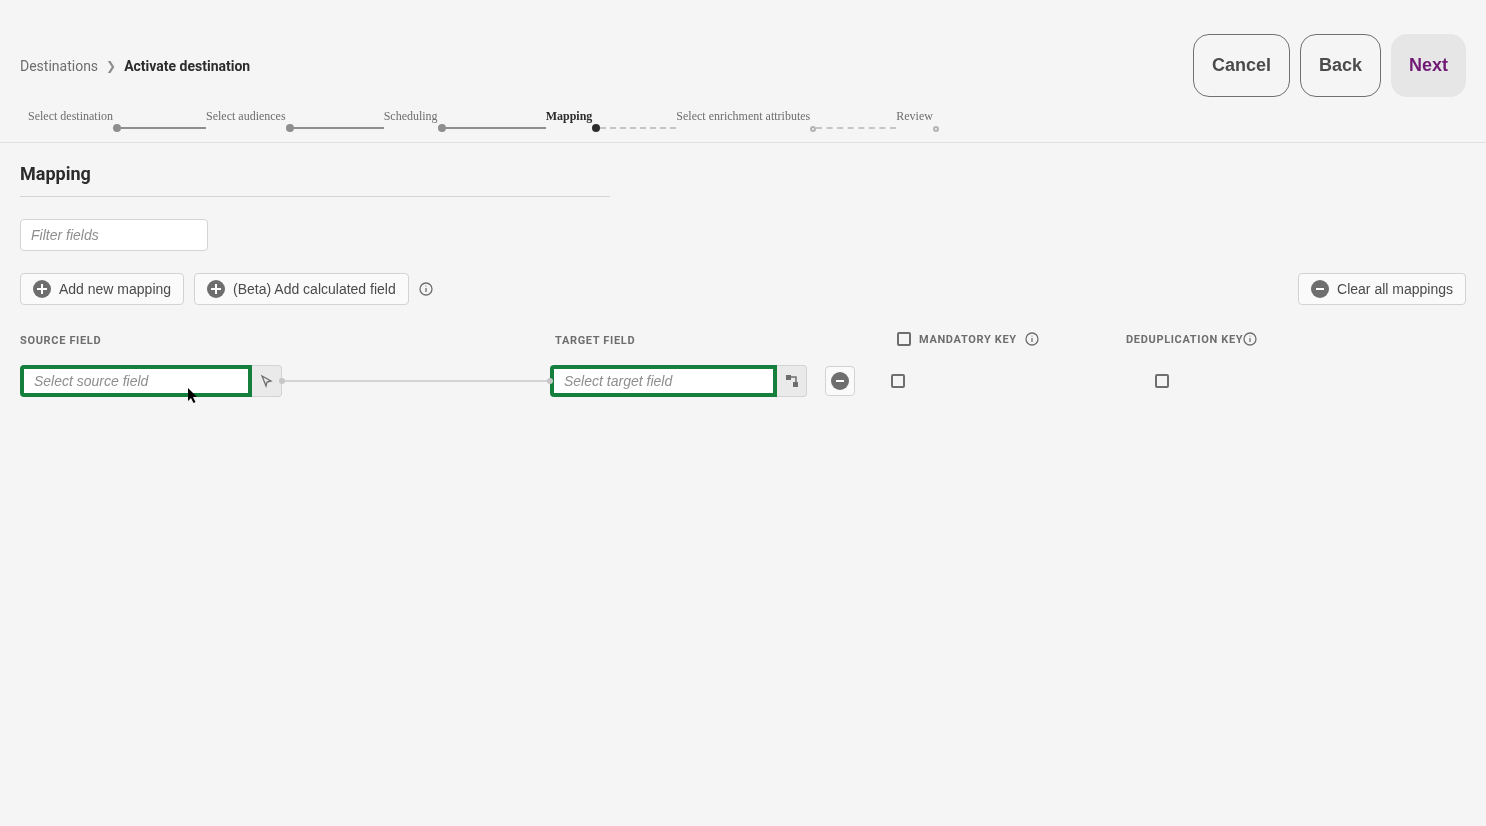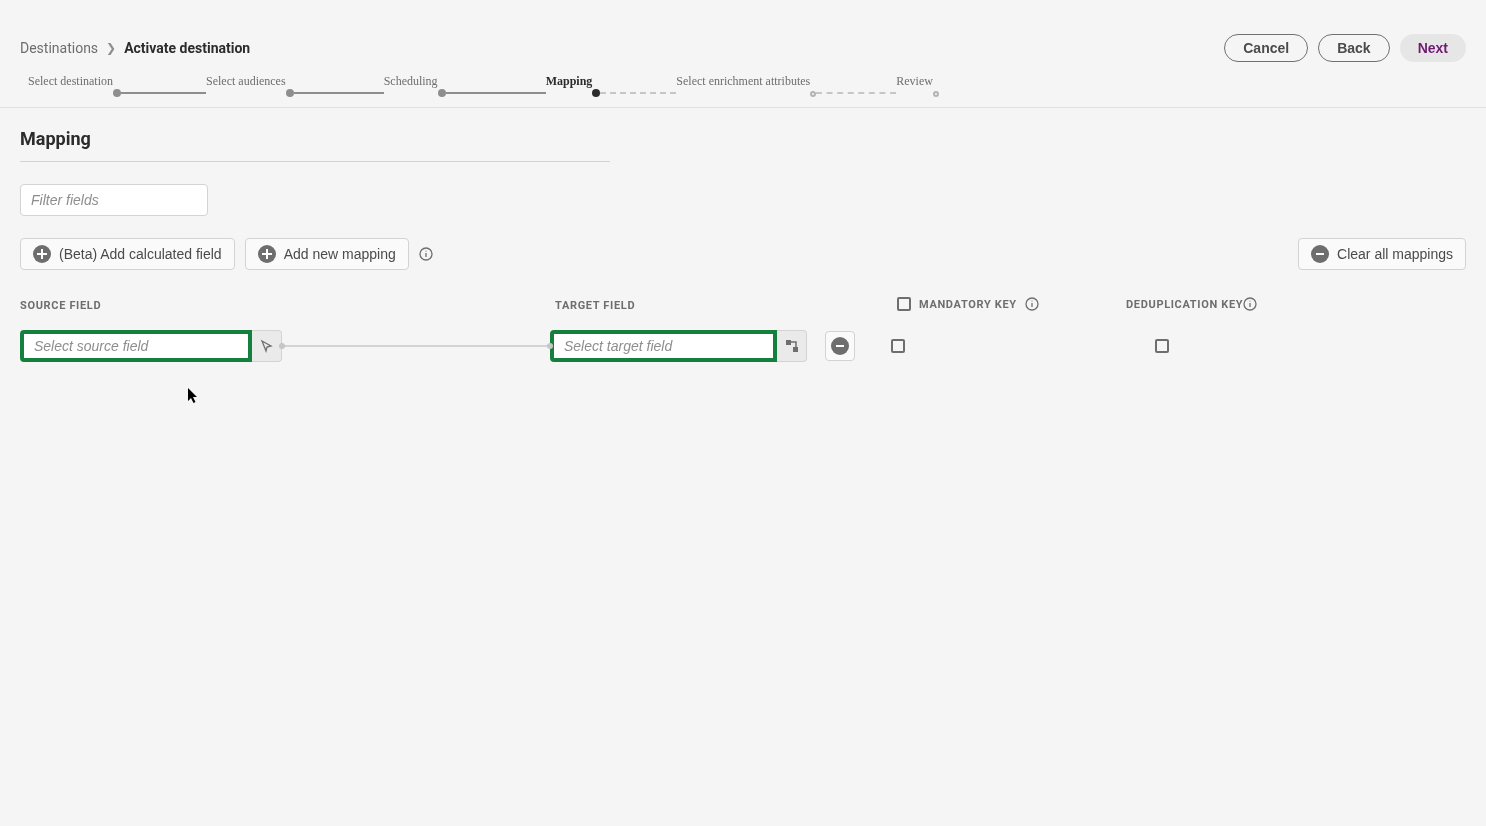--- a/index.html
+++ b/index.html
@@ -26,23 +26,23 @@
       display: flex;
       align-items: center;
       gap: 8px;
       font-size: 14px;
     }
     .breadcrumb .crumb { color: #6e6e6e; }
     .breadcrumb .crumb-current { color: #2c2c2c; font-weight: 700; }
     .breadcrumb .chevron { color: #8e8e8e; font-size: 12px; }
     .action-buttons { display: flex; gap: 10px; }
     .btn-pill {
-      padding: 5px 18px;
+      padding: 20px 18px;
       border-radius: 16px;
-      font-size: 14px;
+      font-size: 18px;
       font-weight: 600;
       cursor: pointer;
       border: 1.5px solid #707070;
       background: transparent;
       color: #4b4b4b;
     }
     .btn-pill.disabled {
       border: none;
       background: #e6e6e6;
       color: #701a75;
@@ -231,29 +231,29 @@
 
   <input class="filter-input" type="text" placeholder="Filter fields" style="">
 
   <div class="toolbar-row">
     <button class="btn-box">
       <span class="icon-circle">
         <svg width="10" height="10" viewBox="0 0 10 10">
             <path d="M4 0h2v4h4v2H6v4H4V6H0V4h4z"></path>
           </svg>
       </span>
-      <span>(Beta) Add calculated field</span>
+      <span>Add new mapping</span>
     </button>
     <button class="btn-box">
       <span class="icon-circle">
         <svg width="10" height="10" viewBox="0 0 10 10">
             <path d="M4 0h2v4h4v2H6v4H4V6H0V4h4z"></path>
           </svg>
       </span>
-      <span>Add new mapping</span>
+      <span>(Beta) Add calculated field</span>
     </button>
     <span class="info-icon">
       <svg width="14" height="14" viewBox="0 0 14 14" fill="none" stroke="#6e6e6e" stroke-width="1.3">
           <circle cx="7" cy="7" r="6"></circle>
           <line x1="7" y1="6" x2="7" y2="10"></line>
           <circle cx="7" cy="4" r="0.6" fill="#6e6e6e" stroke="none"></circle>
         </svg>
     </span>
     <div class="spacer"></div>
     <button class="btn-box">

